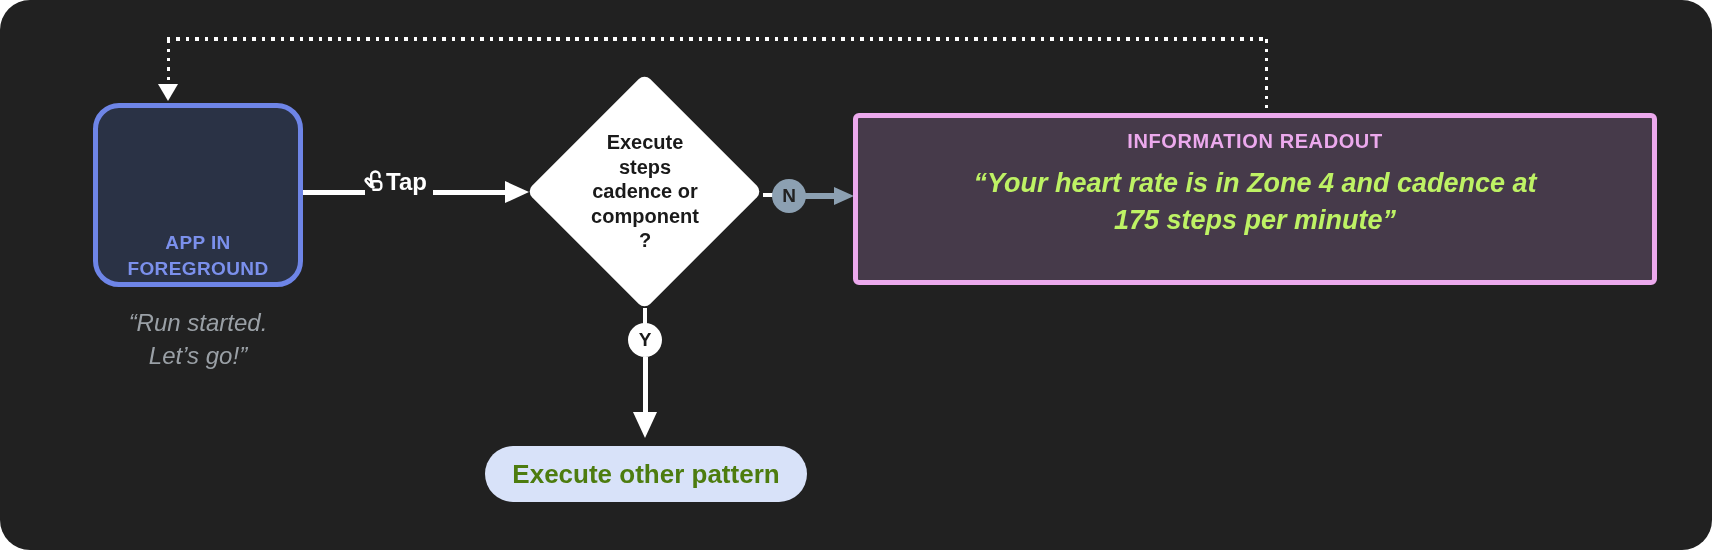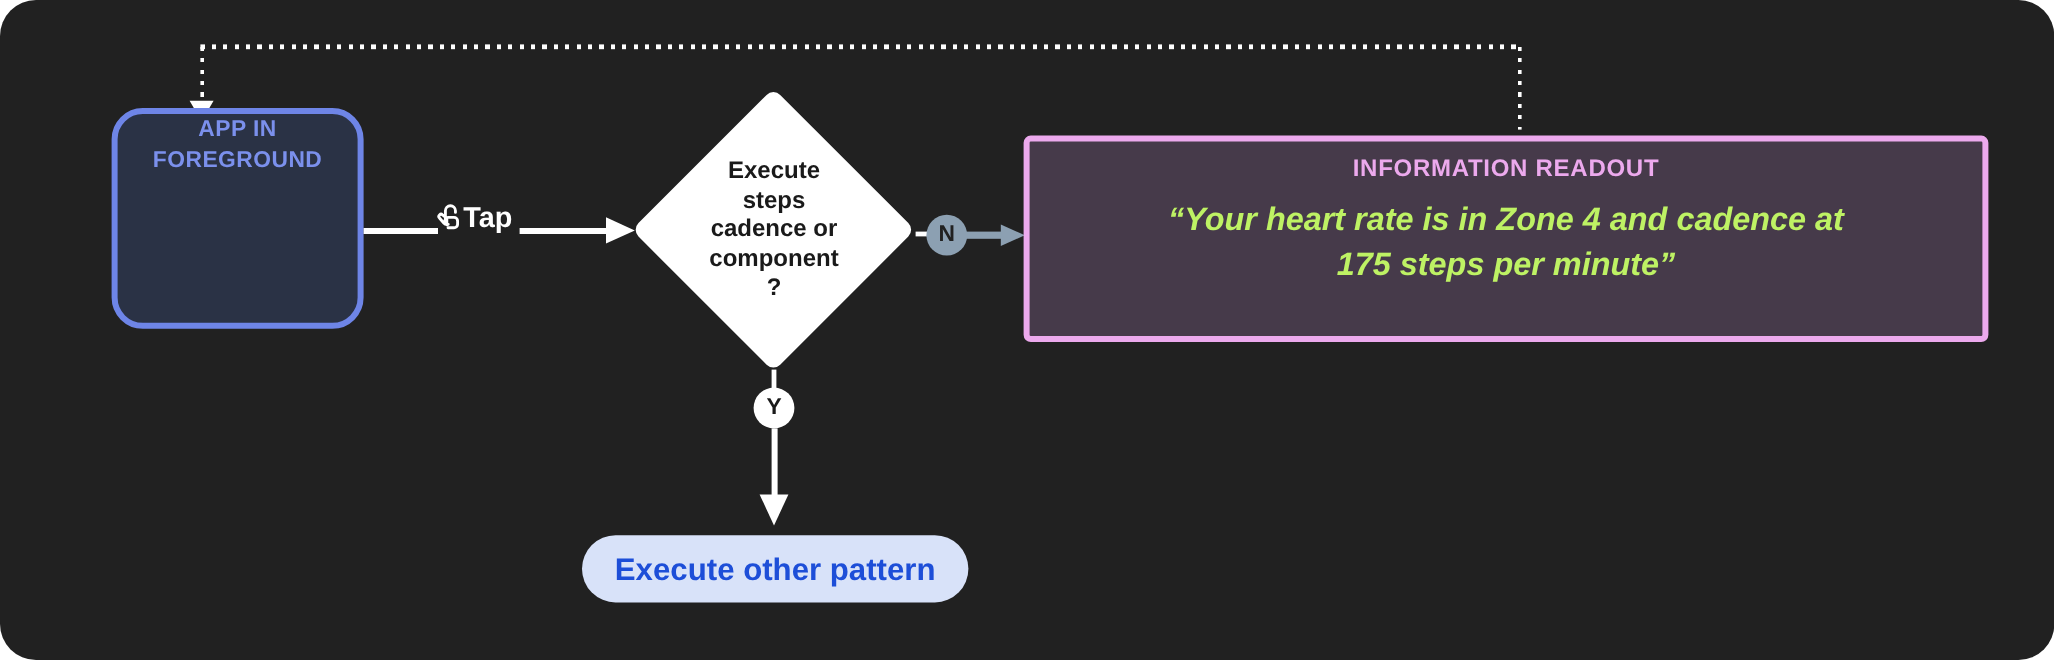--- a/index.html
+++ b/index.html
@@ -18,23 +18,23 @@
     background:repeating-linear-gradient(90deg,#fff 0 3.5px,transparent 3.5px 9.5px);}
   .dot-v-left{left:166.5px;top:39px;width:3.5px;height:44px;
     background:repeating-linear-gradient(180deg,#fff 0 3.5px,transparent 3.5px 9.5px);}
   .dot-v-right{left:1264.5px;top:39px;width:3.5px;height:69px;
     background:repeating-linear-gradient(180deg,#fff 0 3.5px,transparent 3.5px 9.5px);}
   .fb-arrowhead{left:158px;top:84px;width:0;height:0;
     border-left:10px solid transparent;border-right:10px solid transparent;
     border-top:17px solid #fff;}
 
   
-  .app-box{left:93px;top:90px;width:210px;height:184px;box-sizing:border-box;
+  .app-box{left:93px;top:103px;width:210px;height:184px;box-sizing:border-box;
     background:#2A3245;border:5px solid #6E85E7;border-radius:26px;
-    display:flex;align-items:flex-start;justify-content:center;}
+    display:flex;align-items:flex-end;justify-content:center;}
   .app-box .label{color:#7B90EC;font-weight:bold;font-size:19px;line-height:26px;
     letter-spacing:.4px;text-align:center;}
   .app-quote{left:78px;top:306px;width:240px;text-align:center;
     color:#9AA0A6;font-style:italic;font-size:24px;line-height:33px;}
 
   
   .line{background:#fff;}
   .seg1{left:303px;top:190px;width:62px;height:5px;}
   .seg2{left:433px;top:190px;width:73px;height:5px;}
   .head-right{left:505px;top:181px;width:0;height:0;
@@ -74,37 +74,41 @@
   .readout{left:853px;top:113px;width:804px;height:172px;box-sizing:border-box;
     background:#463A4A;border:5px solid #ECA9ED;border-radius:6px;
     display:flex;flex-direction:column;align-items:center;padding-top:12px;}
   .readout-title{color:#ECA9ED;font-weight:bold;font-size:20px;letter-spacing:.6px;}
   .readout-quote{margin-top:12px;color:#bef264;font-weight:bold;font-style:italic;
     font-size:27px;line-height:37px;text-align:center;}
 
   
   .pill{left:485px;top:446px;width:322px;height:56px;background:#D8E2F9;
     border-radius:28px;display:flex;align-items:center;justify-content:center;
-    color:#1d4ed8;font-weight:bold;font-size:26px;}
+    color:#4d7c0f;font-weight:bold;font-size:26px;}
 </style>
 </head>
 <body>
 
 <div class="canvas">
 
   <div class="abs dot-h"></div>
   <div class="abs dot-v-left"></div>
   <div class="abs dot-v-right"></div>
   <div class="abs fb-arrowhead"></div>
 
   <div class="abs app-box">
     <div class="label">
       <span>APP IN</span><br>
       <span>FOREGROUND</span>
     </div>
+  </div>
+  <div class="abs app-quote">
+    <span>“Run started.</span><br>
+    <span>Let’s go!”</span>
   </div>
 
   <div class="abs line seg1"></div>
   <div class="abs tap-wrap">
     <svg width="58" height="66" viewBox="0 0 58 66">
       <path d="M41.5 23 v-3.5 a10.5 10.5 0 0 0 -21 0 V38" fill="none" stroke="#fff" stroke-width="6" stroke-linecap="round"></path>
       <path d="M27 33.5 h11.5 a7.5 7.5 0 0 1 7.5 7.5 v6.5 a7.5 7.5 0 0 1 -7.5 7.5 H26" fill="none" stroke="#fff" stroke-width="6" stroke-linecap="round"></path>
       <path d="M20.5 33 l-6 -5 a4.6 4.6 0 0 0 -6.4 6.6 l9 10.4 a8.5 8.5 0 0 0 6.4 2.9 h3" fill="none" stroke="#fff" stroke-width="6" stroke-linecap="round" stroke-linejoin="round"></path>
       <path d="M20.5 31 h6 v21 h-4 l-8 -9 z" fill="#fff"></path>
     </svg>

